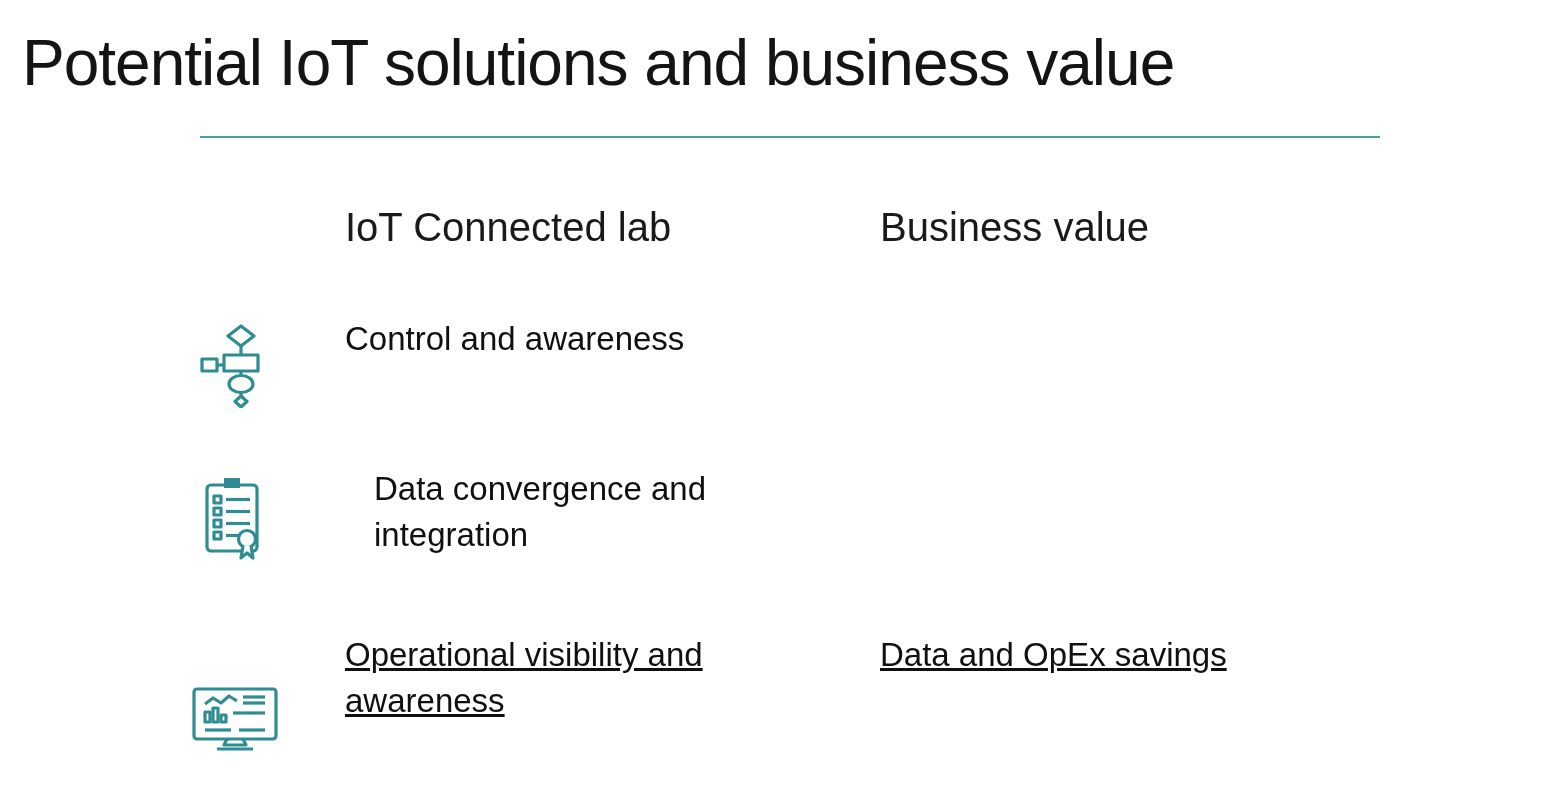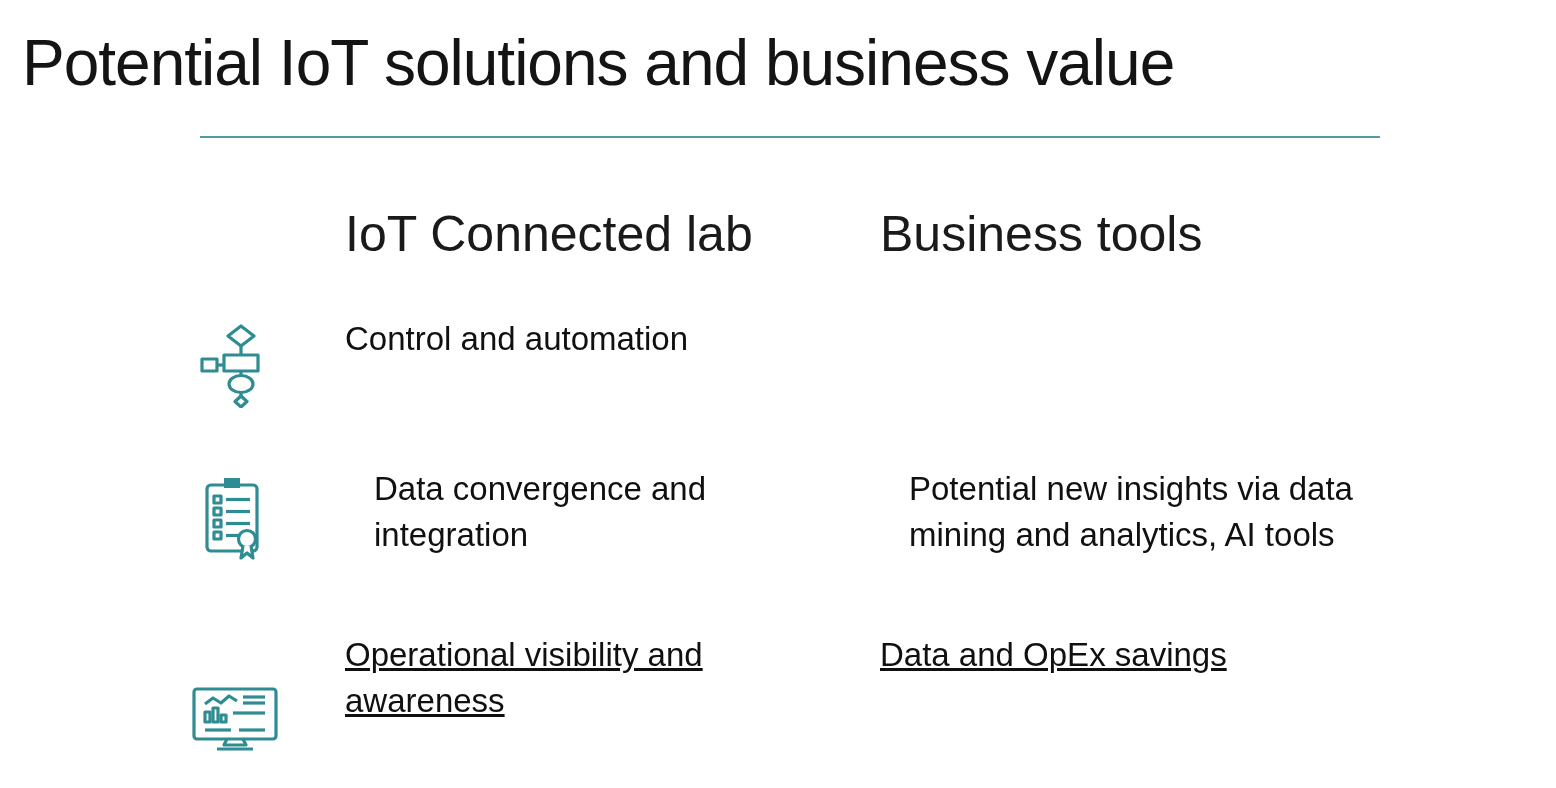--- a/index.html
+++ b/index.html
@@ -20,21 +20,21 @@
     color: #141414; white-space: nowrap;
   }
   .title-divider {
     position: absolute; left: 200px; top: 136px;
     width: 1180px; height: 2px;
     background: var(--accent); opacity: 0.85;
   }
 
   .col-header {
     position: absolute; top: 205px;
-    font-size: 50px; font-weight: 400; color: #1a1a1a;
+    font-size: 40px; font-weight: 400; color: #1a1a1a;
     white-space: nowrap;
   }
   .col-header.left  { left: 345px; }
   .col-header.right { left: 880px; }
 
   .cell {
     position: absolute;
     font-size: 33px; line-height: 1.38; color: #101010;
   }
   .sol { left: 345px; width: 470px; }
@@ -52,55 +52,54 @@
 </style>
 </head>
 <body>
 
 <div class="slide">
 
   <div class="slide-title">Potential IoT solutions and business value</div>
   <div class="title-divider"></div>
 
   <div class="col-header left">IoT Connected lab</div>
-  <div class="col-header right">Business tools</div>
+  <div class="col-header right">Business value</div>
 
   <span class="icon icon-1">
     <svg width="70" height="86" viewBox="0 0 70 86" fill="none" stroke="currentColor" stroke-width="3.2" stroke-linejoin="round">
       <path d="M42 4 L55 14 L42 24 L29 14 Z"></path>
       <line x1="42" y1="24" x2="42" y2="33"></line>
       <rect x="25" y="33" width="34" height="16"></rect>
       <rect x="3" y="37" width="15" height="12"></rect>
       <line x1="18" y1="43" x2="25" y2="43"></line>
       <line x1="42" y1="49" x2="42" y2="54"></line>
       <ellipse cx="42" cy="62" rx="12" ry="8.5"></ellipse>
       <line x1="42" y1="70.5" x2="42" y2="74"></line>
       <path d="M42 74 L48 79.5 L42 85 L36 79.5 Z"></path>
     </svg>
   </span>
-  <div class="cell sol row1">Control and automation</div>
+  <div class="cell sol row1">Control and awareness</div>
 
   <span class="icon icon-2">
     <svg width="62" height="84" viewBox="0 0 62 84" fill="none" stroke="currentColor" stroke-width="3.2" stroke-linejoin="round">
       <rect x="4" y="9" width="50" height="66" rx="4"></rect>
       <rect x="21" y="2" width="16" height="10" fill="currentColor" stroke="none"></rect>
       <rect x="11" y="20" width="7" height="7"></rect>
       <line x1="23" y1="23.5" x2="47" y2="23.5"></line>
       <rect x="11" y="32" width="7" height="7"></rect>
       <line x1="23" y1="35.5" x2="47" y2="35.5"></line>
       <rect x="11" y="44" width="7" height="7"></rect>
       <line x1="23" y1="47.5" x2="47" y2="47.5"></line>
       <rect x="11" y="56" width="7" height="7"></rect>
       <line x1="23" y1="59.5" x2="36" y2="59.5"></line>
       <circle cx="44" cy="63" r="8.5" fill="#ffffff"></circle>
       <path d="M40 70 L38 82 L44 77 L50 82 L48 70" fill="#ffffff"></path>
     </svg>
   </span>
   <div class="cell sol row2">Data convergence and integration</div>
-  <div class="cell val row2">Potential new insights via data mining and analytics, AI tools</div>
 
   <span class="icon icon-3">
     <svg width="88" height="66" viewBox="0 0 88 66" fill="none" stroke="currentColor" stroke-width="3.2" stroke-linejoin="round">
       <rect x="3" y="3" width="82" height="50" rx="3"></rect>
       <polyline points="14,18 22,12 30,17 38,10 46,15"></polyline>
       <line x1="52" y1="11" x2="74" y2="11"></line>
       <line x1="52" y1="17" x2="74" y2="17"></line>
       <rect x="14" y="26" width="5" height="10"></rect>
       <rect x="22" y="22" width="5" height="14"></rect>
       <rect x="30" y="29" width="5" height="7"></rect>

